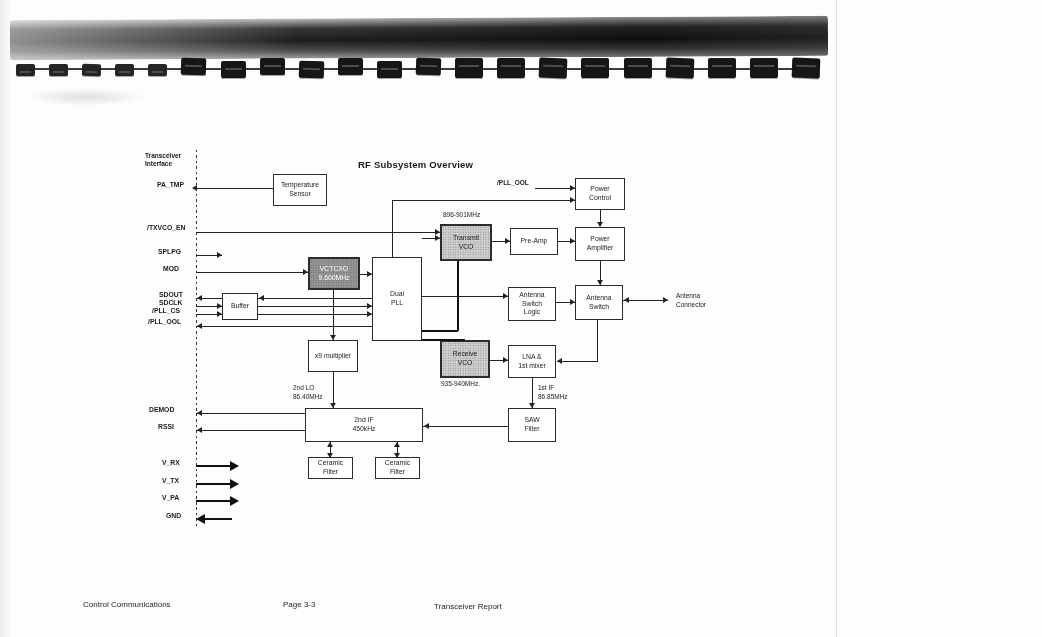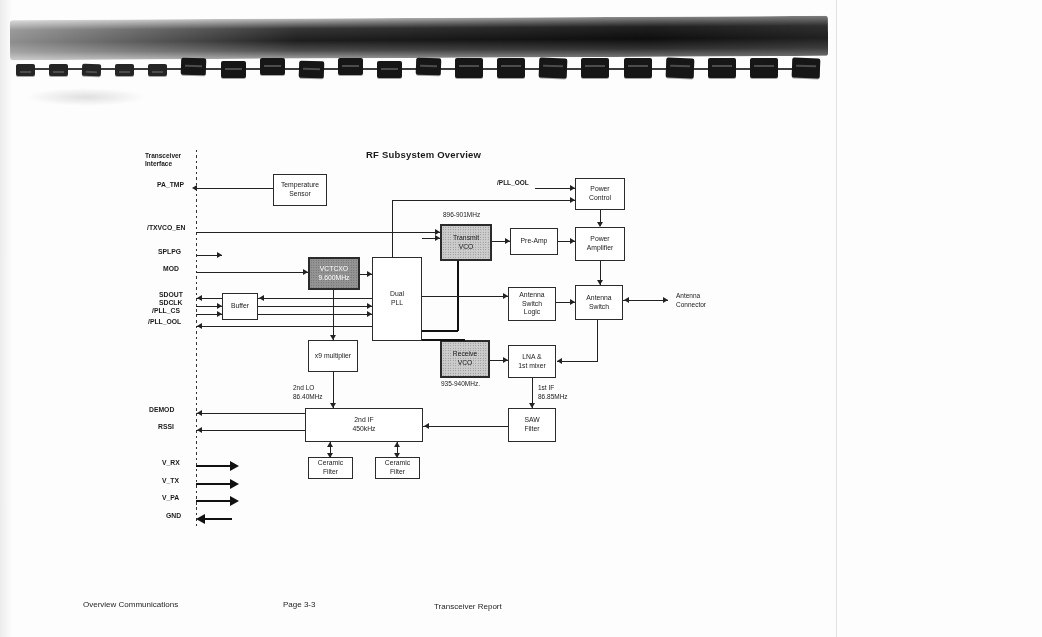--- a/index.html
+++ b/index.html
@@ -81,21 +81,21 @@
         <i class="clip"></i>
         <i class="clip"></i>
         <i class="clip"></i>
         <i class="clip"></i>
         <i class="clip"></i>
         <i class="clip"></i>
     </div>
     <div class="smudge"></div>
   </div>
 
-  <div class="title" style="left:358px;top:149px;margin-left:8px;">RF Subsystem Overview</div>
+  <div class="title" style="left:358px;top:159px;">RF Subsystem Overview</div>
   <div class="iface" style="left:145px;top:152px;">Transceiver
 Interface</div>
   <div class="dash" style="left:196px;top:150px;height:377px;"></div>
 
   <div class="sig" style="left:157px;top:181px;">PA_TMP</div>
   <div class="sig" style="left:147px;top:224px;">/TXVCO_EN</div>
   <div class="sig" style="left:158px;top:248px;">SPLPG</div>
   <div class="sig" style="left:163px;top:265px;">MOD</div>
   <div class="sig" style="left:159px;top:291px;">SDOUT</div>
   <div class="sig" style="left:159px;top:299px;">SDCLK</div>
@@ -226,16 +226,16 @@
   <i class="ar d" style="left:330px;top:403px;"></i>
   <i class="ar d" style="left:529px;top:403px;"></i>
   <i class="ar l" style="left:424px;top:423px;"></i>
   <i class="ar u" style="left:327px;top:442px;"></i>
   <i class="ar d" style="left:327px;top:453px;"></i>
   <i class="ar u" style="left:394px;top:442px;"></i>
   <i class="ar d" style="left:394px;top:453px;"></i>
   <i class="ar r" style="left:435px;top:235px;"></i>
   <i class="ar r" style="left:503px;top:293px;"></i>
 
-  <div class="foot" style="left:83px;top:600px;">Overview Communications</div>
+  <div class="foot" style="left:83px;top:600px;">Control Communications</div>
   <div class="foot" style="left:283px;top:600px;">Page 3-3</div>
   <div class="foot" style="left:434px;top:602px;">Transceiver Report</div>
 </div>
 
 </body></html>

